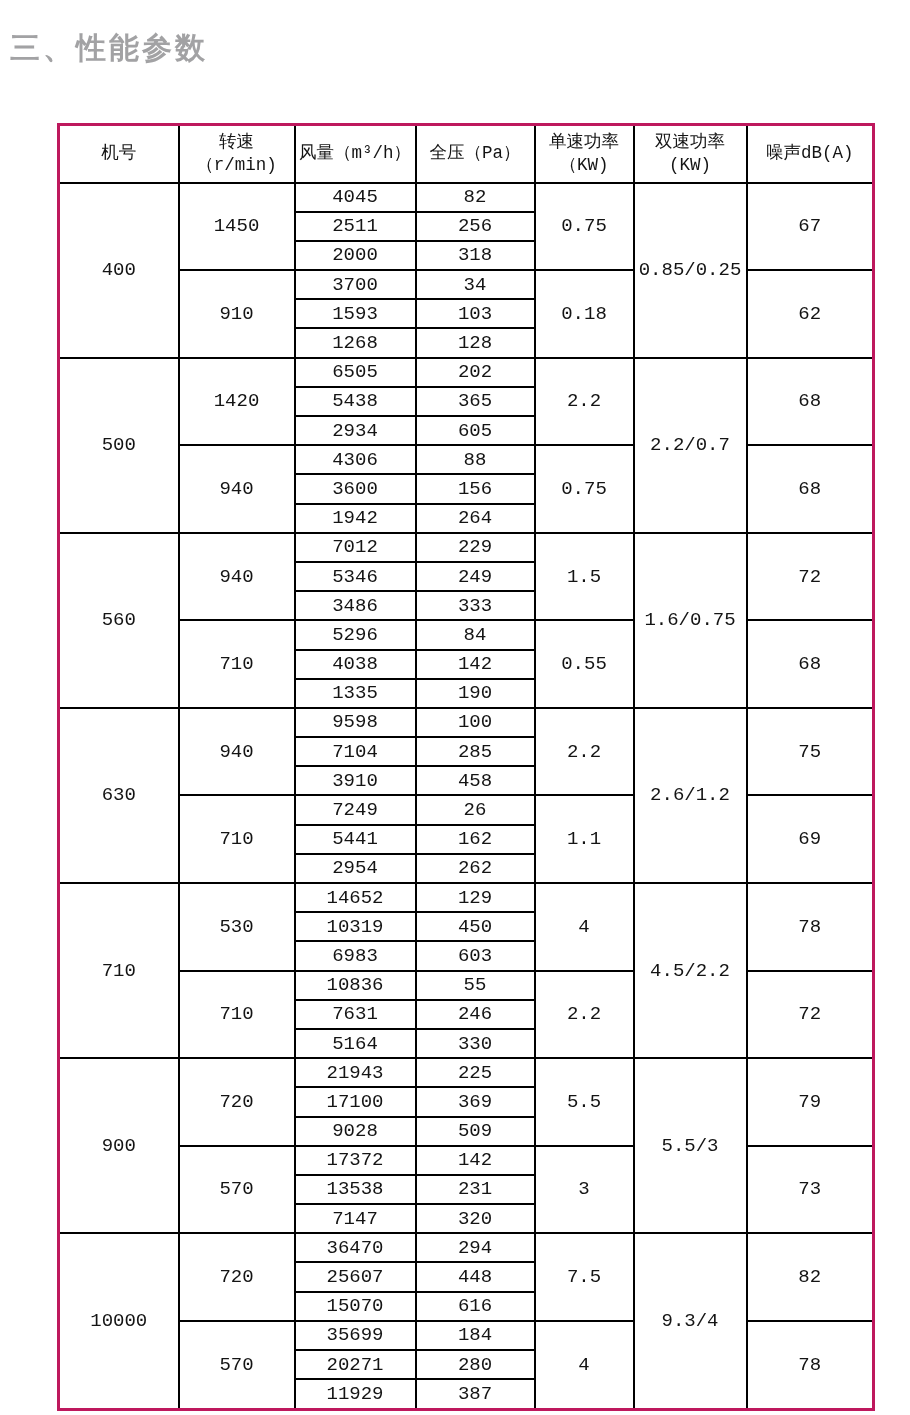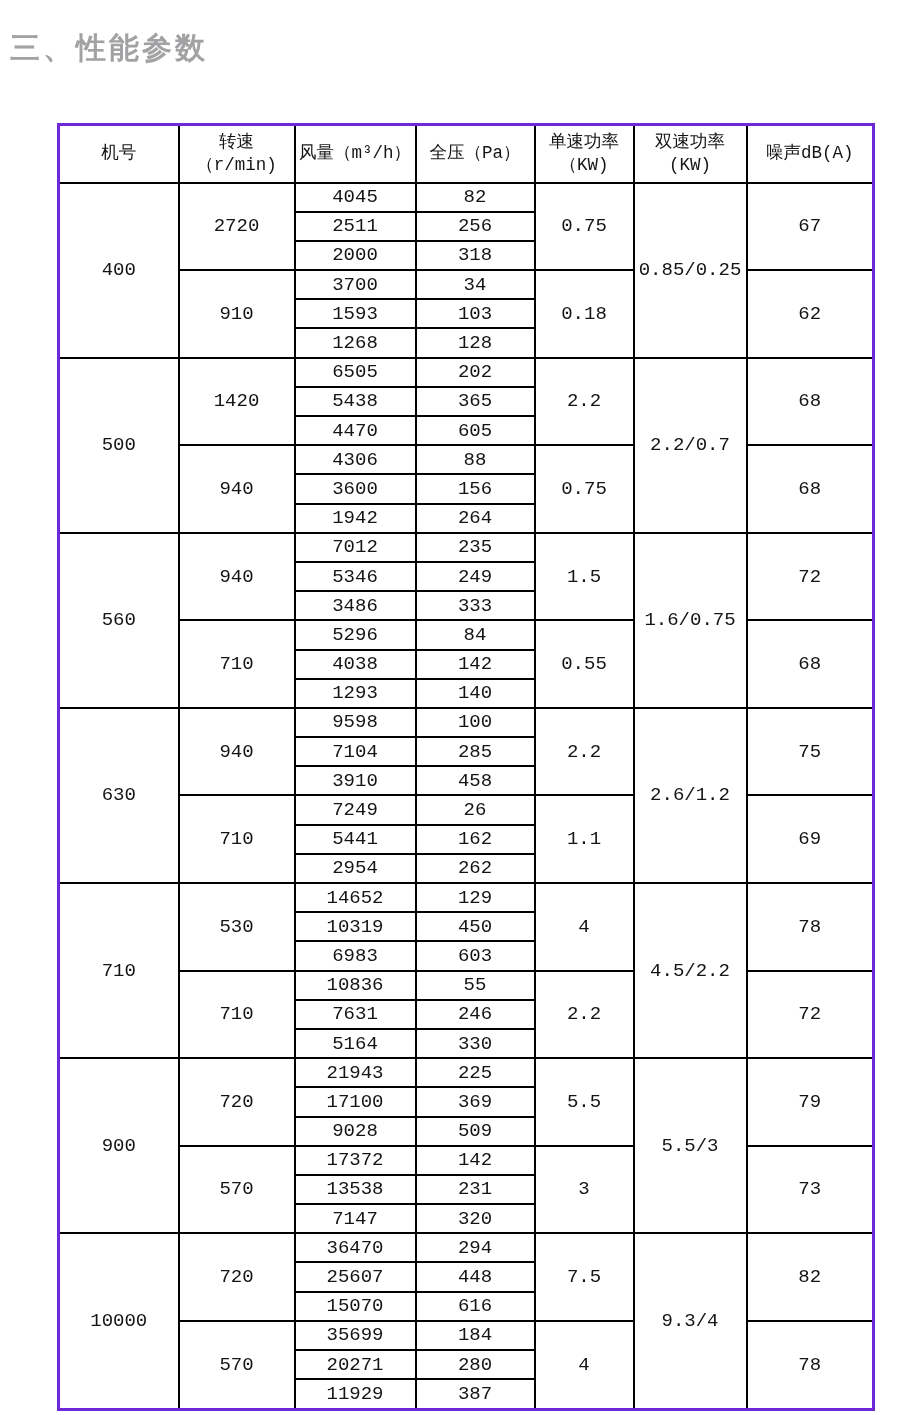--- a/index.html
+++ b/index.html
@@ -27,21 +27,21 @@
     color: #a2a2a4;
   }
   table.spec-table {
     position: absolute;
     left: 57px;
     top: 117px;
     width: 815px;
     height: 1288px;
     border-collapse: collapse;
     table-layout: fixed;
-    border: 3px solid #6d28d9;
+    border: 3px solid #be185d;
     background: #ffffff;
   }
   .spec-table th,
   .spec-table td {
     border: 2px solid #000000;
     text-align: center;
     vertical-align: middle;
     padding: 0;
     color: #141414;
     overflow: hidden;
@@ -98,21 +98,21 @@
             <div>(KW)</div>
           </th>
           <th>
             <div>噪声dB(A)</div>
           </th>
         </tr>
     </thead>
     <tbody>
         <tr>
           <td rowspan="6">400</td>
-          <td rowspan="3">2720</td>
+          <td rowspan="3">1450</td>
           <td>4045</td>
           <td>82</td>
           <td rowspan="3">0.75</td>
           <td rowspan="6">0.85/0.25</td>
           <td rowspan="3">67</td>
         </tr>
         <tr>
           <td>2511</td>
           <td>256</td>
         </tr>
@@ -142,21 +142,21 @@
           <td>202</td>
           <td rowspan="3">2.2</td>
           <td rowspan="6">2.2/0.7</td>
           <td rowspan="3">68</td>
         </tr>
         <tr>
           <td>5438</td>
           <td>365</td>
         </tr>
         <tr>
-          <td>4470</td>
+          <td>2934</td>
           <td>605</td>
         </tr>
         <tr>
           <td rowspan="3">940</td>
           <td>4306</td>
           <td>88</td>
           <td rowspan="3">0.75</td>
           <td rowspan="3">68</td>
         </tr>
         <tr>
@@ -164,21 +164,21 @@
           <td>156</td>
         </tr>
         <tr>
           <td>1942</td>
           <td>264</td>
         </tr>
         <tr>
           <td rowspan="6">560</td>
           <td rowspan="3">940</td>
           <td>7012</td>
-          <td>235</td>
+          <td>229</td>
           <td rowspan="3">1.5</td>
           <td rowspan="6">1.6/0.75</td>
           <td rowspan="3">72</td>
         </tr>
         <tr>
           <td>5346</td>
           <td>249</td>
         </tr>
         <tr>
           <td>3486</td>
@@ -189,22 +189,22 @@
           <td>5296</td>
           <td>84</td>
           <td rowspan="3">0.55</td>
           <td rowspan="3">68</td>
         </tr>
         <tr>
           <td>4038</td>
           <td>142</td>
         </tr>
         <tr>
-          <td>1293</td>
-          <td>140</td>
+          <td>1335</td>
+          <td>190</td>
         </tr>
         <tr>
           <td rowspan="6">630</td>
           <td rowspan="3">940</td>
           <td>9598</td>
           <td>100</td>
           <td rowspan="3">2.2</td>
           <td rowspan="6">2.6/1.2</td>
           <td rowspan="3">75</td>
         </tr>

